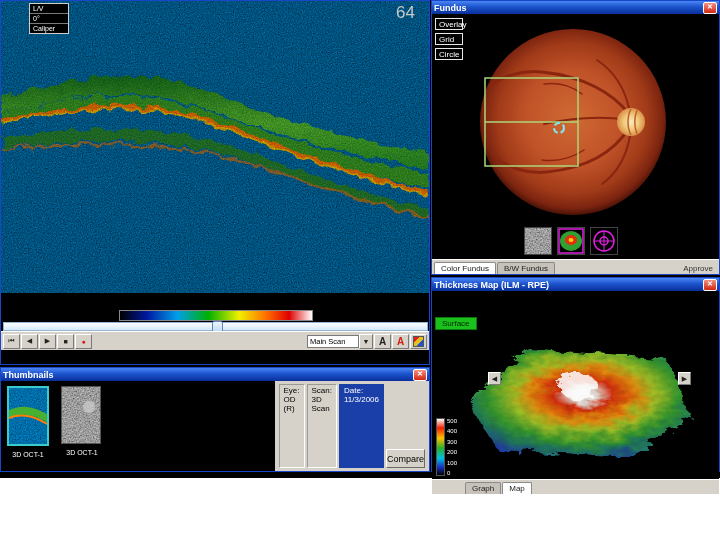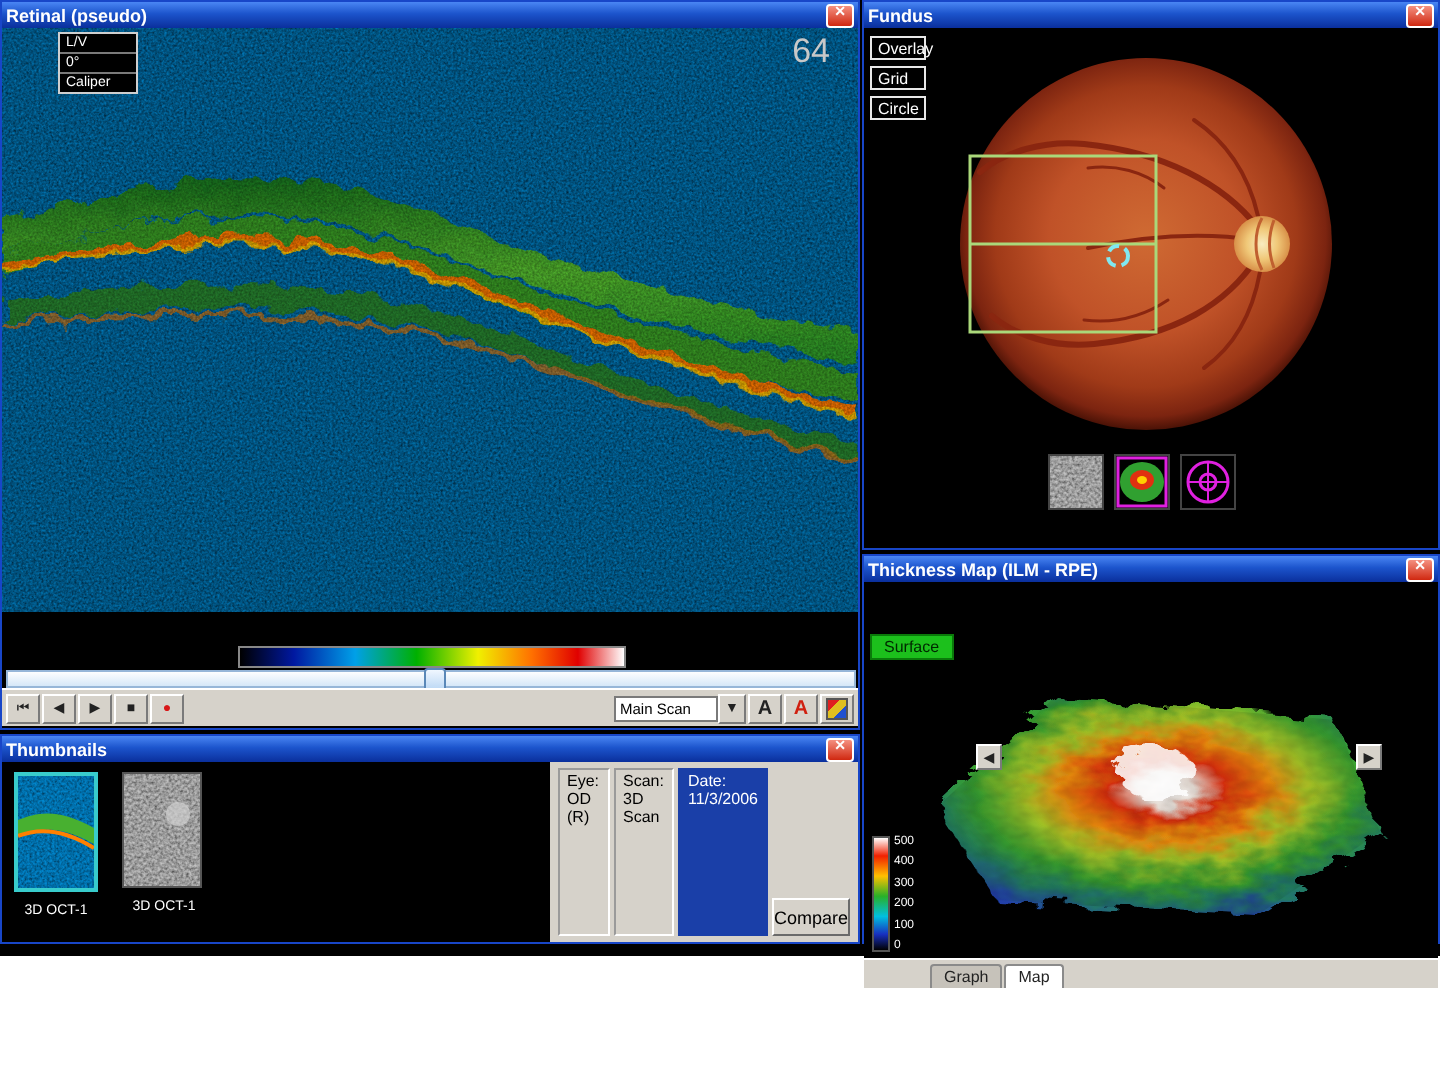--- a/index.html
+++ b/index.html
@@ -95,24 +95,20 @@
   #rot-left{left:56px;top:58px;}
   #rot-right{left:246px;top:58px;}
 </style>
 </head>
 <body>
 
 <div class="stage">
 <div class="app">
 
   <div class="win" id="oct-win">
-    <div class="titlebar">
-      <span class="title">Retinal (pseudo)</span>
-      <span class="closebtn">✕</span>
-    </div>
     <div class="body" id="oct-body">
 
       <svg class="oct-scan" viewBox="0 0 426 292" preserveAspectRatio="none">
         <defs>
           <filter id="bluenoise" x="0" y="0" width="100%" height="100%">
             <feTurbulence type="fractalNoise" baseFrequency="0.8" numOctaves="2" seed="5"></feTurbulence>
             <feColorMatrix type="matrix" values="0 0 0 0 0  0 0 0 0.5 0  0 0 0 1.3 0  0 0 0 0 1"></feColorMatrix>
           </filter>
           <filter id="graynoise" x="0" y="0" width="100%" height="100%">
             <feTurbulence type="fractalNoise" baseFrequency="0.7" numOctaves="2" seed="12"></feTurbulence>
@@ -274,20 +270,25 @@
         </svg>
         <svg class="strip-thumb" viewBox="0 0 26 26">
           <rect width="26" height="26" fill="#000"></rect>
           <circle cx="13" cy="13" r="10" fill="none" stroke="#e020e0" stroke-width="1.5"></circle>
           <circle cx="13" cy="13" r="4" fill="none" stroke="#e020e0" stroke-width="1.5"></circle>
           <line x1="13" y1="3" x2="13" y2="23" stroke="#e020e0" stroke-width="1"></line>
           <line x1="3" y1="13" x2="23" y2="13" stroke="#e020e0" stroke-width="1"></line>
         </svg>
       </div>
 
+      <div class="tabbar">
+        <div class="tab active">Color Fundus</div>
+        <div class="tab">B/W Fundus</div>
+        <div class="tab-note">Approve</div>
+      </div>
     </div>
   </div>
 
   <div class="win" id="thick-win">
     <div class="titlebar">
       <span class="title">Thickness Map  (ILM - RPE)</span>
       <span class="closebtn">✕</span>
     </div>
     <div class="body" id="thick-body">
 

